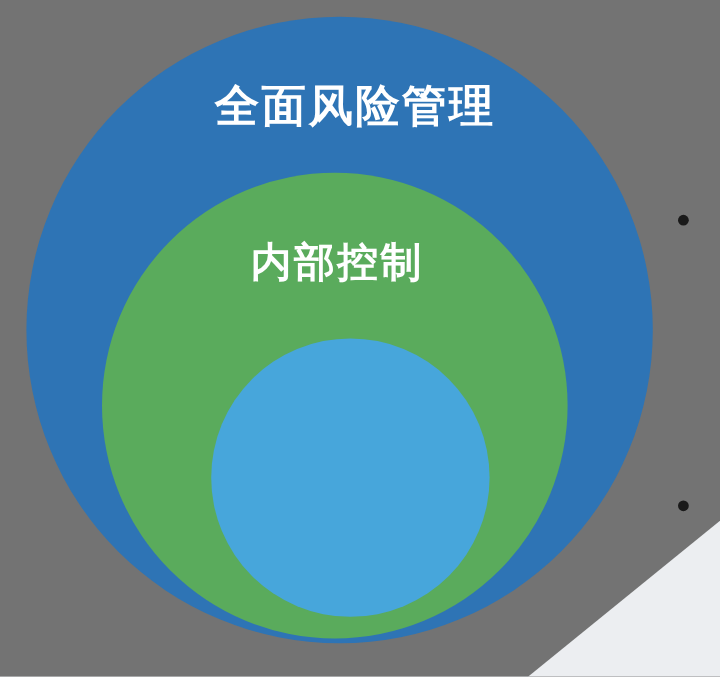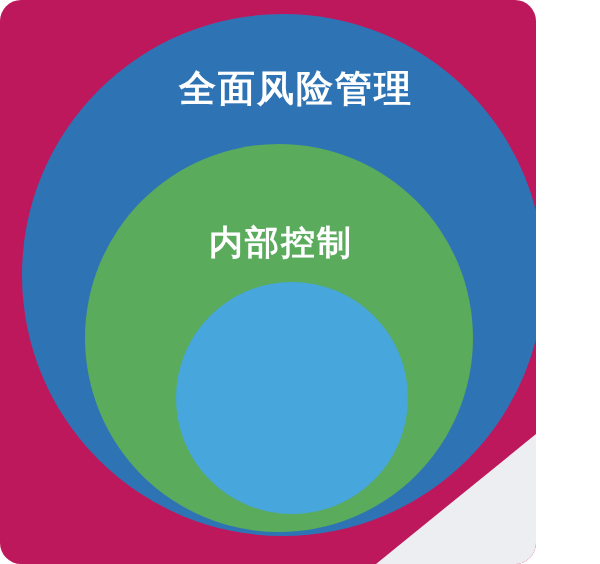--- a/index.html
+++ b/index.html
@@ -2,26 +2,25 @@
 <html><head>
 <meta charset="utf-8">
 <style>
   html, body {
     margin: 0;
     padding: 0;
     background: #ffffff;
   }
   #stage {
     position: relative;
-    width: 536px;
+    width: 600px;
     height: 564px;
-    background: #be185d;
+    background: #737373;
     overflow: hidden;
     font-family: "Liberation Sans", "DejaVu Sans", sans-serif;
-    border-radius: 21px;
   }
 
   
   .corner-band {
     position: absolute;
     right: 0;
     bottom: 0;
     width: 160px;
     height: 130px;
     background: #eceef1;
@@ -65,21 +64,20 @@
   }
   .label-outer {
     left: 296px;
     top: 89px;
     font-size: 37px;
   }
   .label-middle {
     left: 281px;
     top: 219px;
     font-size: 34px;
-    margin-top: 24px;
   }
   .label-inner {
     left: 293px;
     top: 369px;
     font-size: 33px;
   }
 
   .edge-dot {
     position: absolute;
     width: 9px;

